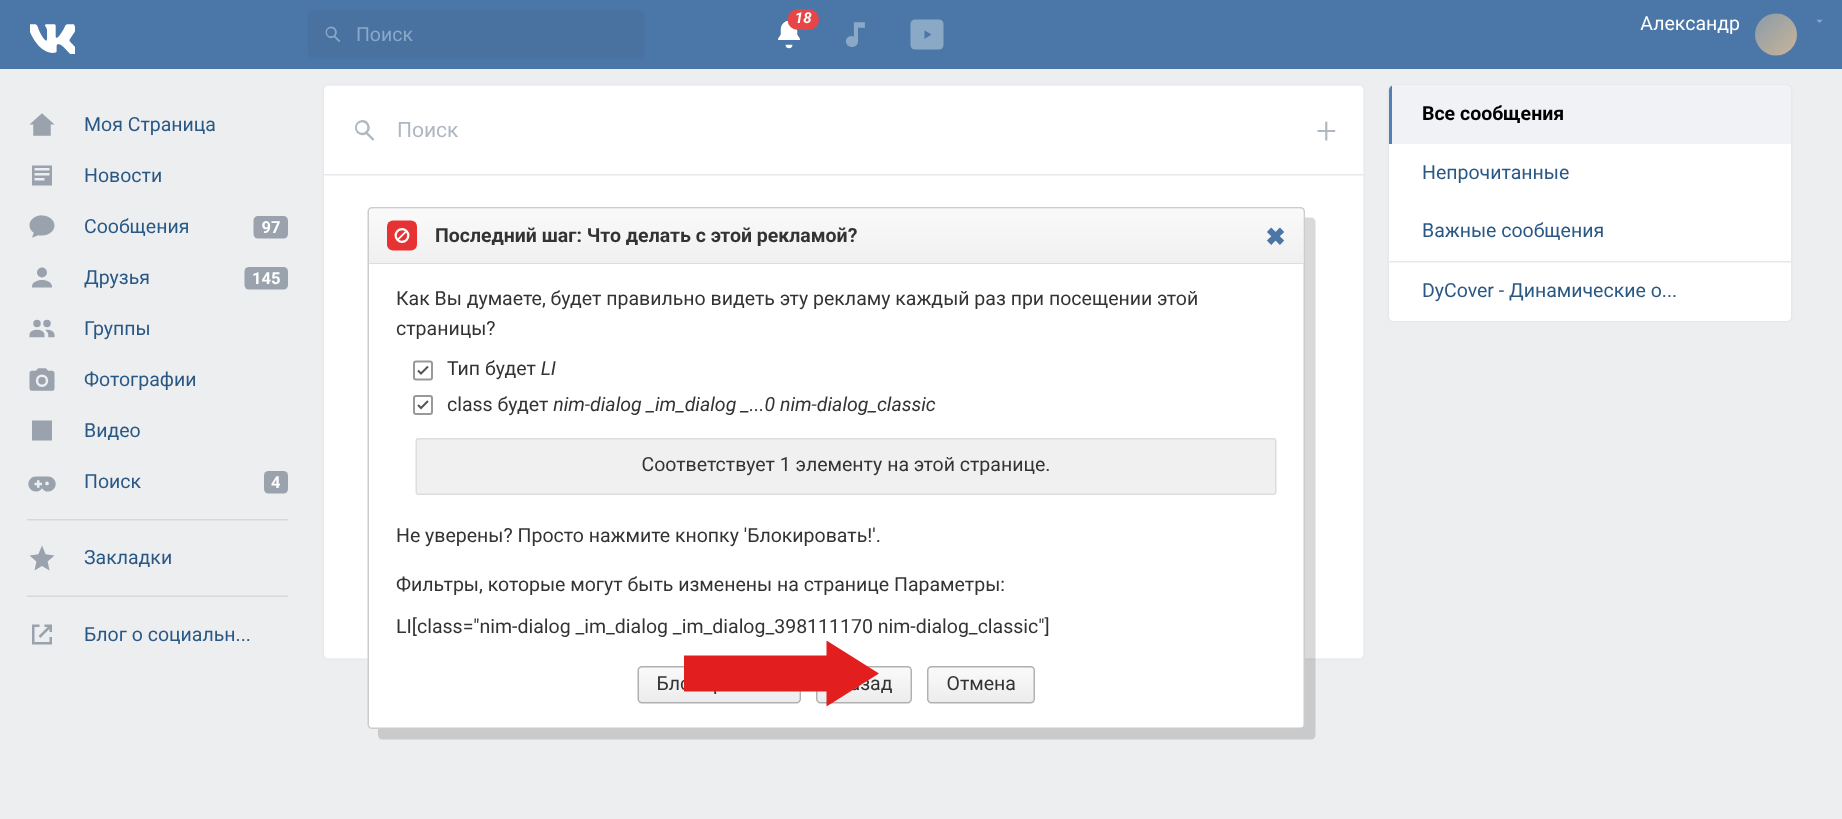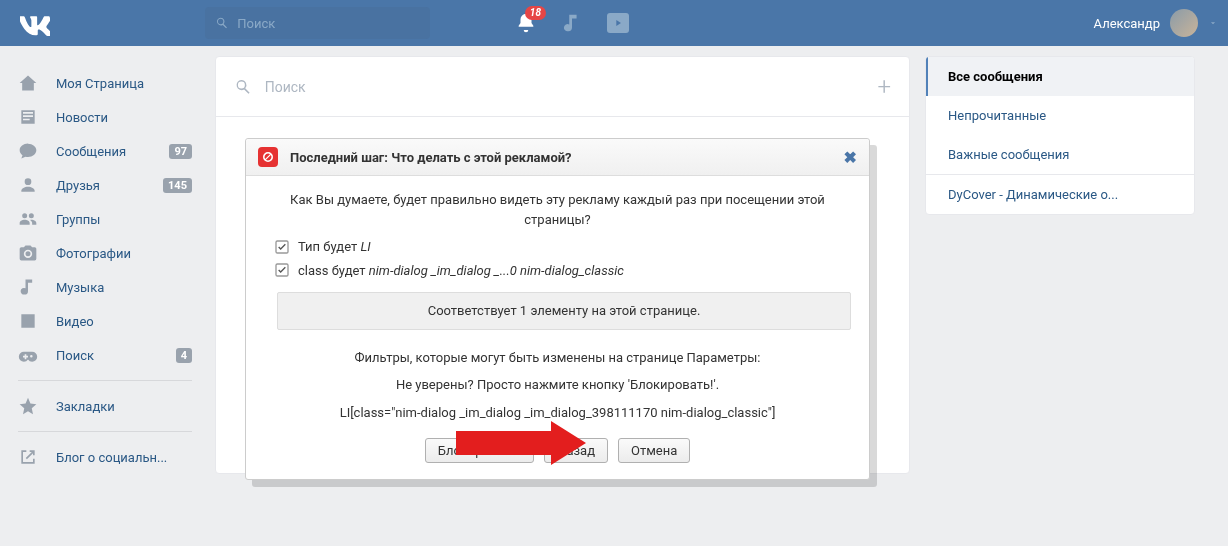--- a/index.html
+++ b/index.html
@@ -11,21 +11,21 @@
 .top-search svg { width: 16px; height: 16px; fill: #8aa9c7; margin-right: 8px; }
 .top-search input { background: transparent; border: none; outline: none; color: #fff; font-size: 13px; width: 100%; }
 .top-search input::placeholder { color: #8aa9c7; }
 .top-icons { display: flex; align-items: center; margin-left: 85px; gap: 24px; }
 .top-icon-wrap { position: relative; display: flex; align-items: center; justify-content: flex-start; font-style: italic; }
 .top-icon-wrap svg { width: 22px; height: 22px; fill: #8aa9c7; }
 .top-icon-wrap.active svg { fill: #fff; }
 .badge { position: absolute; top: -6px; right: -9px; background: #e64646; color: #fff; font-size: 10px; font-weight: bold; border-radius: 8px; padding: 1px 5px; line-height: 12px; }
 .play-btn { width: 22px; height: 20px; background: #8aa9c7; border-radius: 3px; display: flex; align-items: center; justify-content: center; }
 .play-btn svg { fill: #4a76a8; width: 10px; height: 10px; }
-.user-area { margin-left: auto; display: flex; align-items: center; color: #fff; font-size: 13px; gap: 10px; }
+.user-area { margin-left: auto; display: flex; align-items: flex-start; color: #fff; font-size: 13px; gap: 10px; }
 .avatar { width: 28px; height: 28px; border-radius: 50%; background: linear-gradient(135deg, #8a9ba8, #c9b49a); }
 .chev { fill: #8aa9c7; width: 10px; height: 10px; }
 
 .layout { display: flex; padding: 10px 10px 0 10px; gap: 15px; }
 .sidebar { width: 190px; padding-top: 10px; }
 .nav-item { display: flex; align-items: center; height: 34px; padding: 0 8px; color: #2a5885; font-size: 13px; gap: 18px; cursor: pointer; border-radius: 3px; }
 .nav-item svg { width: 20px; height: 20px; fill: #99a2ad; }
 .nav-item .count { margin-left: auto; background: #99a2ad; color: #fff; font-size: 11px; font-weight: bold; border-radius: 3px; padding: 1px 5px; }
 .nav-sep { border-top: 1px solid #d7d8db; margin: 8px 8px; }
 
@@ -42,21 +42,21 @@
 .filter-item.active { color: #000; font-weight: bold; border-left-color: #5181b8; background: #f0f2f5; }
 .filter-sep { border-top: 1px solid #e7e8ec; }
 
 .modal { position: absolute; left: 245px; top: 138px; width: 625px; background: #fff; border: 1px solid #ccc; border-radius: 3px; box-shadow: 7px 7px 0 rgba(0,0,0,0.15); padding-bottom: 16px; }
 .modal-hdr { background: linear-gradient(#fafafa, #f0f0f0); border-bottom: 1px solid #ddd; display: flex; align-items: center; padding: 8px 12px; border-radius: 3px 3px 0 0; }
 .modal-hdr .stop-icon { width: 20px; height: 20px; border-radius: 4px; background: #e63232; display: flex; align-items: center; justify-content: center; margin-right: 12px; }
 .modal-hdr .stop-icon svg { width: 12px; height: 12px; fill: #fff; }
 .modal-hdr .mtitle { font-weight: bold; font-size: 13px; color: #333; }
 .modal-hdr .mclose { margin-left: auto; color: #4a76a8; font-size: 16px; font-weight: bold; cursor: pointer; }
 .modal-body { padding: 14px 18px 0 18px; font-size: 13px; color: #333; line-height: 1.5; }
-.modal-body p { margin-bottom: 8px; text-align: center; }
+.modal-body p { margin-bottom: 8px; }
 .chk-row { display: flex; align-items: center; gap: 8px; margin: 4px 0 4px 10px; }
 .chk-row svg { width: 16px; height: 16px; }
 .chk-row em { font-style: italic; }
 .info-bar { background: #f0f0f0; border: 1px solid #ddd; border-radius: 2px; padding: 8px; text-align: center; margin: 12px 0 18px 13px; font-size: 13px; color: #333; }
 .modal-btns { display: flex; justify-content: center; gap: 10px; padding: 8px 18px 0 18px; }
 .modal-btn { background: linear-gradient(#fafafa, #ececec); border: 1px solid #b0b0b0; border-radius: 3px; padding: 4px 12px; font-size: 13px; color: #333; cursor: pointer; }
 .red-arrow { position: absolute; left: 210px; bottom: 10px; }
 .red-arrow svg { width: 130px; height: 44px; }
 </style>
 </head>
@@ -136,26 +136,20 @@
       <span>Группы</span>
     </div>
     <div class="nav-item">
       <svg viewBox="0 0 24 24">
           <path d="M4 5h3l2-2h6l2 2h3a2 2 0 012 2v12a2 2 0 01-2 2H4a2 2 0 01-2-2V7a2 2 0 012-2zm8 3a5 5 0 100 10 5 5 0 000-10zm0 2a3 3 0 110 6 3 3 0 010-6z"></path>
         </svg>
       <span>Фотографии</span>
     </div>
     <div class="nav-item">
       <svg viewBox="0 0 24 24">
-          <path d="M9 3v10.55A4 4 0 108 21a4 4 0 004-4V7h5V3H9z"></path>
-        </svg>
-      <span>Музыка</span>
-    </div>
-    <div class="nav-item">
-      <svg viewBox="0 0 24 24">
           <path d="M4 4h16v16H4V4zm3 4l6 4-6 4V8z"></path>
         </svg>
       <span>Видео</span>
     </div>
     <div class="nav-item">
       <svg viewBox="0 0 24 24">
           <path d="M7 8h10a6 6 0 010 12 6 6 0 01-5-2.7A6 6 0 017 20 6 6 0 017 8zm1 3v2H6v2h2v2h2v-2h2v-2h-2v-2H8zm8 1a1.5 1.5 0 100 3 1.5 1.5 0 000-3z"></path>
         </svg>
       <span>Поиск</span>
       <span class="count">4</span>
@@ -218,22 +212,22 @@
       <span><span>Тип будет </span><em>LI</em></span>
     </div>
     <div class="chk-row">
       <svg viewBox="0 0 24 24">
           <rect x="3" y="3" width="18" height="18" rx="2" fill="none" stroke="#999" stroke-width="2"></rect>
           <path d="M7 12l3 3 7-7" fill="none" stroke="#555" stroke-width="2"></path>
         </svg>
       <span><span>class будет </span><em>nim-dialog _im_dialog _...0 nim-dialog_classic</em></span>
     </div>
     <div class="info-bar">Соответствует 1 элементу на этой странице.</div>
+    <p>Не уверены? Просто нажмите кнопку 'Блокировать!'.</p>
     <p style="margin-top:14px">Фильтры, которые могут быть изменены на странице Параметры:</p>
-    <p>Не уверены? Просто нажмите кнопку 'Блокировать!'.</p>
     <p>LI[class="nim-dialog _im_dialog _im_dialog_398111170 nim-dialog_classic"]</p>
   </div>
   <div class="red-arrow">
     <svg viewBox="0 0 130 44">
         <path d="M0 10 L95 10 L95 0 L130 22 L95 44 L95 34 L0 34 Z" fill="#e31e1e"></path>
       </svg>
   </div>
   <div class="modal-btns">
     <button class="modal-btn">Блокировать!</button>
     <button class="modal-btn">Назад</button>

